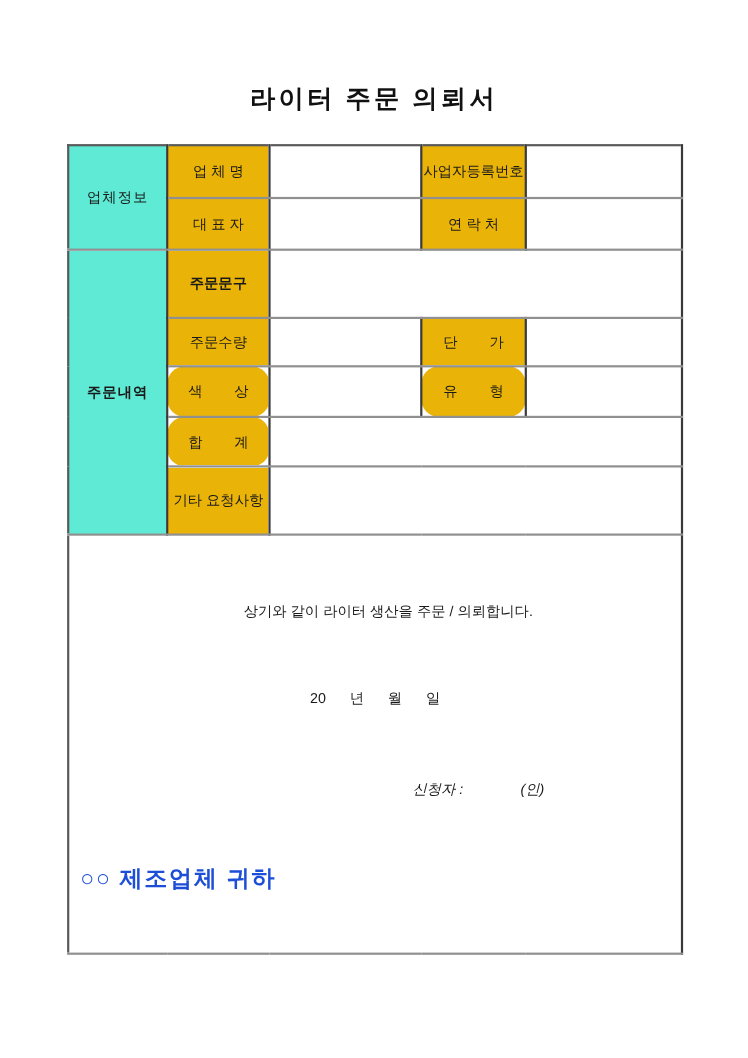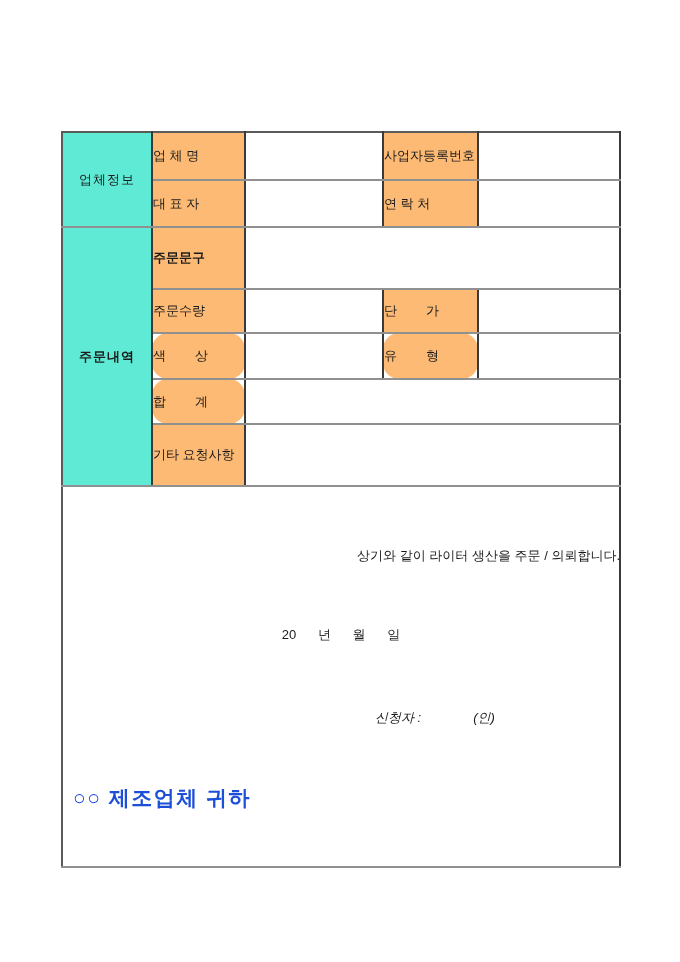--- a/index.html
+++ b/index.html
@@ -42,41 +42,42 @@
     vertical-align: middle;
     overflow: hidden;
   }
   td.group-cell {
     background: #5eead4;
     text-align: center;
     white-space: pre;
     letter-spacing: 1px;
   }
   td.label-cell {
-    background: #fdba74;
+    background: #eab308;
+    text-align: center;
     white-space: pre;
   }
   td.label-cell.tight { letter-spacing: 0; font-size: 13px; }
   td.value-cell { background: #ffffff; }
   
   tr.r1 td { height: 48px; }
   tr.r2 td { height: 47px; }
   tr.r3 td { height: 62px; font-weight: bold; }
   tr.r4 td { height: 44px; }
   tr.r5 td { height: 46px; border-radius: 16px; }
   tr.r6 td { height: 45px; border-radius: 16px; }
   tr.r7 td { height: 62px; }
   tr.r8 td { height: 381px; }
   td.closing-cell { position: relative; padding: 0; }
   .statement-line {
     position: absolute;
     top: 60px;
-    left: 1px;
+    left: 12px;
     width: 100%;
-    text-align: right;
+    text-align: center;
     font-size: 13px;
     white-space: pre;
   }
   .date-line {
     position: absolute;
     top: 139px;
     left: 0;
     width: 100%;
     text-align: center;
     font-size: 13px;
@@ -102,20 +103,21 @@
     letter-spacing: 1.5px;
     color: #1d4ed8;
     white-space: pre;
   }
 </style>
 </head>
 <body>
 
 <div class="page">
 
+  <div class="doc-title">라이터 주문 의뢰서</div>
 
   <table class="form-table">
     <colgroup>
       <col style="width:90px">
       <col style="width:93px">
       <col style="width:138px">
       <col style="width:95px">
       <col style="width:142px">
     </colgroup>
     <tbody>

